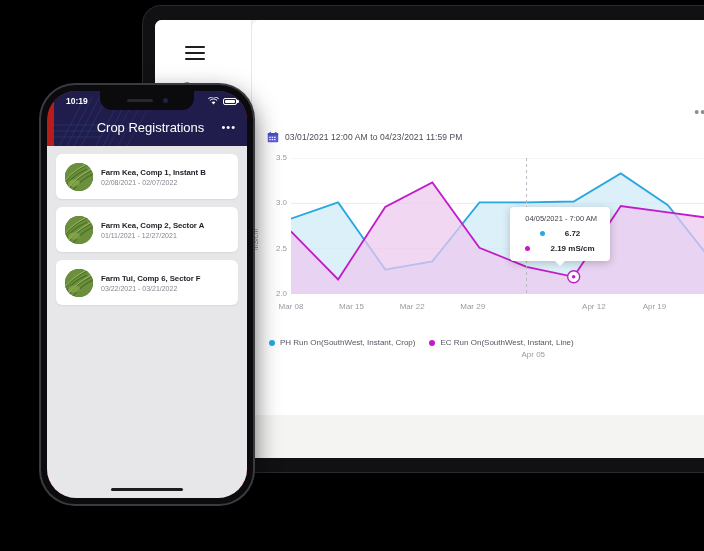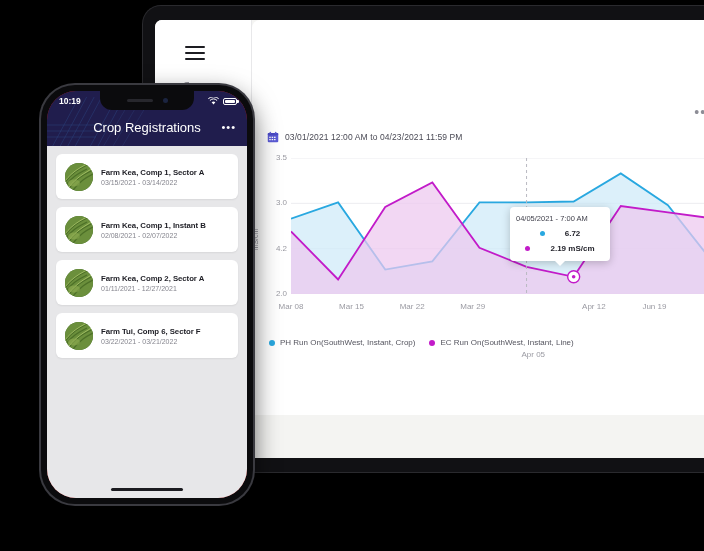--- a/index.html
+++ b/index.html
@@ -102,22 +102,22 @@
     transform:translateX(-50%); white-space:nowrap;
   }
   #plot { position:absolute; left:39px; top:8px; width:424px; height:136px; }
 
   
   #tooltip {
     position:absolute; left:258px; top:57px;
     width:100px;
     background:#fff; border-radius:4px;
     box-shadow:0 2px 9px rgba(0,0,0,.22);
-    padding:7px 6px 8px;
-    text-align:left;
+    padding:7px 13px 8px;
+    text-align:right;
   }
   #tt-date { font-size:7.5px; color:#3f3f4a; white-space:nowrap; }
   .tt-row {
     display:flex; align-items:center; justify-content:center;
     gap:20px; margin-top:6px;
     font-size:8px; font-weight:bold; color:#24242c;
   }
   .tt-dot { width:5px; height:5px; border-radius:50%; flex:none; }
   #tt-arrow {
     position:absolute; left:50%; bottom:-5px; margin-left:-5px;
@@ -145,20 +145,21 @@
     border-radius:34px;
     box-shadow:0 0 0 2px #3a3a40, 0 10px 26px rgba(0,0,0,.65);
     padding:6px;
   }
   #phone-screen {
     width:100%; height:100%;
     border-radius:29px;
     overflow:hidden;
     background:#b91c1c;
     position:relative;
+    padding-left:7px;
   }
   #notch {
     position:absolute; left:50%; top:0; margin-left:-47px;
     width:94px; height:19px;
     background:#0b0b0d;
     border-radius:0 0 12px 12px;
     z-index:5;
     display:flex; align-items:center; justify-content:center; gap:10px;
   }
   #notch .speaker { width:26px; height:3.4px; border-radius:2px; background:#27272d; }
@@ -259,32 +260,32 @@
                 <rect x="9.4" y="10.6" width="2" height="1.7"></rect>
             </g>
           </svg>
           <span id="date-text">03/01/2021 12:00 AM to 04/23/2021 11:59 PM</span>
         </div>
 
         <div id="chart-wrap">
           <div id="ylabel">mS/cm</div>
           <div id="yticks-host">
               <div class="ytick" style="top: 139px;">2.0</div>
-              <div class="ytick" style="top: 93.6667px;">4.2</div>
+              <div class="ytick" style="top: 93.6667px;">2.5</div>
               <div class="ytick" style="top: 48.3333px;">3.0</div>
               <div class="ytick" style="top: 3px;">3.5</div>
             </div>
           <div id="xticks-host">
               <div class="xtick" style="left: 39px;">Mar 08</div>
               <div class="xtick" style="left: 99.5714px;">Mar 15</div>
               <div class="xtick" style="left: 160.143px;">Mar 22</div>
               <div class="xtick" style="left: 220.714px;">Mar 29</div>
               <div class="xtick" style="left: 281.286px; margin-top: 48px;">Apr 05</div>
               <div class="xtick" style="left: 341.857px;">Apr 12</div>
-              <div class="xtick" style="left: 402.429px;">Jun 19</div>
+              <div class="xtick" style="left: 402.429px;">Apr 19</div>
             </div>
 
           <svg id="plot" viewBox="0 0 424 136" preserveAspectRatio="none">
             <g id="gridlines" stroke="#ececf0" stroke-width="1">
                 <line x1="0" x2="424" y1="136" y2="136"></line>
                 <line x1="0" x2="424" y1="90.66666666666667" y2="90.66666666666667"></line>
                 <line x1="0" x2="424" y1="45.33333333333334" y2="45.33333333333334"></line>
                 <line x1="0" x2="424" y1="0" y2="0"></line>
               </g>
             <g id="series-host">
@@ -384,80 +385,60 @@
                 <path d="M2 28 C10 16 18 12 26 8"></path>
                 <path d="M6 30 C14 18 22 14 30 10"></path>
               </g>
               <g stroke="#a9c46a" stroke-width="1" fill="none" opacity=".85">
                 <path d="M0 18 C8 8 16 4 24 0"></path>
                 <path d="M4 24 C12 14 20 10 28 5"></path>
               </g>
               <ellipse cx="9" cy="20" rx="6" ry="3.4" fill="#8fae52" opacity=".6"></ellipse>
             </svg></div>
           <div class="crop-txt">
-            <div class="crop-name">Farm Kea, Comp 1, Sector A</div>
-            <div class="crop-dates">03/15/2021 - 03/14/2022</div>
+            <div class="crop-name">Farm Kea, Comp 1, Instant B</div>
+            <div class="crop-dates">02/08/2021 - 02/07/2022</div>
           </div>
         </div>
         <div class="crop-card">
           <div class="crop-thumb"><svg viewBox="0 0 28 28" width="28" height="28">
               <rect width="28" height="28" fill="#6b8f3c"></rect>
               <g stroke="#4d7028" stroke-width="1.3" fill="none">
                 <path d="M-2 22 C6 10 14 6 22 2"></path>
                 <path d="M-2 26 C6 14 14 10 22 6"></path>
                 <path d="M2 28 C10 16 18 12 26 8"></path>
                 <path d="M6 30 C14 18 22 14 30 10"></path>
               </g>
               <g stroke="#a9c46a" stroke-width="1" fill="none" opacity=".85">
                 <path d="M0 18 C8 8 16 4 24 0"></path>
                 <path d="M4 24 C12 14 20 10 28 5"></path>
               </g>
               <ellipse cx="9" cy="20" rx="6" ry="3.4" fill="#8fae52" opacity=".6"></ellipse>
             </svg></div>
           <div class="crop-txt">
-            <div class="crop-name">Farm Kea, Comp 1, Instant B</div>
-            <div class="crop-dates">02/08/2021 - 02/07/2022</div>
+            <div class="crop-name">Farm Kea, Comp 2, Sector  A</div>
+            <div class="crop-dates">01/11/2021 - 12/27/2021</div>
           </div>
         </div>
         <div class="crop-card">
           <div class="crop-thumb"><svg viewBox="0 0 28 28" width="28" height="28">
               <rect width="28" height="28" fill="#6b8f3c"></rect>
               <g stroke="#4d7028" stroke-width="1.3" fill="none">
                 <path d="M-2 22 C6 10 14 6 22 2"></path>
                 <path d="M-2 26 C6 14 14 10 22 6"></path>
                 <path d="M2 28 C10 16 18 12 26 8"></path>
                 <path d="M6 30 C14 18 22 14 30 10"></path>
               </g>
               <g stroke="#a9c46a" stroke-width="1" fill="none" opacity=".85">
                 <path d="M0 18 C8 8 16 4 24 0"></path>
                 <path d="M4 24 C12 14 20 10 28 5"></path>
               </g>
               <ellipse cx="9" cy="20" rx="6" ry="3.4" fill="#8fae52" opacity=".6"></ellipse>
             </svg></div>
           <div class="crop-txt">
-            <div class="crop-name">Farm Kea, Comp 2, Sector  A</div>
-            <div class="crop-dates">01/11/2021 - 12/27/2021</div>
-          </div>
-        </div>
-        <div class="crop-card">
-          <div class="crop-thumb"><svg viewBox="0 0 28 28" width="28" height="28">
-              <rect width="28" height="28" fill="#6b8f3c"></rect>
-              <g stroke="#4d7028" stroke-width="1.3" fill="none">
-                <path d="M-2 22 C6 10 14 6 22 2"></path>
-                <path d="M-2 26 C6 14 14 10 22 6"></path>
-                <path d="M2 28 C10 16 18 12 26 8"></path>
-                <path d="M6 30 C14 18 22 14 30 10"></path>
-              </g>
-              <g stroke="#a9c46a" stroke-width="1" fill="none" opacity=".85">
-                <path d="M0 18 C8 8 16 4 24 0"></path>
-                <path d="M4 24 C12 14 20 10 28 5"></path>
-              </g>
-              <ellipse cx="9" cy="20" rx="6" ry="3.4" fill="#8fae52" opacity=".6"></ellipse>
-            </svg></div>
-          <div class="crop-txt">
             <div class="crop-name">Farm Tui, Comp 6, Sector F</div>
             <div class="crop-dates">03/22/2021 - 03/21/2022</div>
           </div>
         </div>
       </div>
     <div id="home-ind"></div>
   </div>
 </div>
 
 </body></html>

